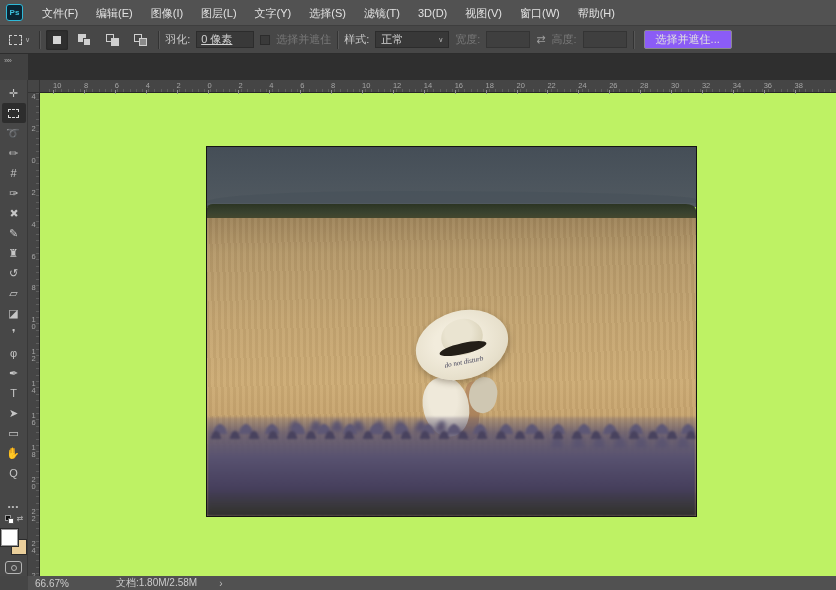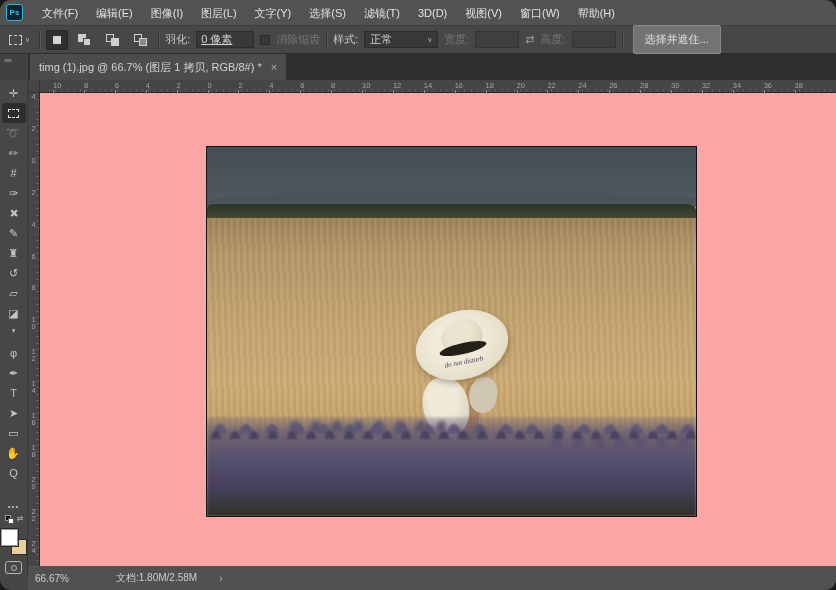--- a/index.html
+++ b/index.html
@@ -1,17 +1,17 @@
 <!DOCTYPE html>
 <html><head>
 <meta charset="utf-8">
 <style>
   html,body{margin:0;padding:0;background:#1a1a1a;}
   *{box-sizing:border-box;font-family:"Liberation Sans","DejaVu Sans",sans-serif;}
-  .app{position:relative;width:836px;height:590px;background:#2a2a2a;overflow:hidden;font-size:11px;color:#d6d6d6;border-radius:11px;}
+  .app{position:relative;width:836px;height:590px;background:#2a2a2a;overflow:hidden;font-size:11px;color:#d6d6d6;}
 
   
   .menubar{position:absolute;top:0;left:0;right:0;height:26px;background:#525252;display:flex;align-items:center;border-bottom:1px solid #3e3e3e;}
   .ps-logo{width:17px;height:17px;margin:0 10px 0 6px;border:1px solid #2fb9d8;border-radius:3px;background:#0b2433;color:#3fc1dd;font-size:8px;font-weight:bold;display:flex;align-items:center;justify-content:center;}
   .menu-item{padding:15px 9px;line-height:26px;color:#e2e2e2;cursor:default;}
 
   
   .optionsbar{position:absolute;top:26px;left:0;right:0;height:28px;background:#474747;border-bottom:1px solid #2d2d2d;display:flex;align-items:center;padding:0 6px;gap:6px;}
   .preset-box{display:flex;align-items:center;gap:3px;padding:2px 3px;}
   .marquee-mini{width:13px;height:10px;border:1px dashed #cfcfcf;display:inline-block;}
@@ -29,21 +29,21 @@
   .mode-int .sqB{left:9px;top:8px;border:1px solid #cfcfcf;background:#8a8a8a;}
   .opt-label{color:#c9c9c9;white-space:nowrap;}
   .opt-label.disabled{color:#787878;}
   .opt-input{height:17px;background:#393939;border:1px solid #2c2c2c;color:#d2d2d2;padding:0 4px;display:flex;align-items:center;text-decoration:underline;}
   .opt-input.disabled{background:#3f3f3f;border-color:#343434;}
   .feather-input{width:58px;}
   .size-input{width:44px;}
   .checkbox{width:10px;height:10px;background:#3a3a3a;border:1px solid #2c2c2c;display:inline-block;}
   .style-select{width:74px;height:17px;background:#383838;border:1px solid #2c2c2c;color:#d2d2d2;display:flex;align-items:center;justify-content:space-between;padding:0 5px;}
   .swap-icon{color:#9d9d9d;font-size:11px;}
-  .mask-btn{height:29px;border:1px solid #8a8a8a;border-radius:2px;background:#737373;color:#e0e0e0;display:flex;align-items:center;padding:0 11px;margin-left:4px;white-space:nowrap;}
+  .mask-btn{height:19px;border:1px solid #8a8a8a;border-radius:2px;background:#8b5cf6;color:#e0e0e0;display:flex;align-items:center;padding:0 11px;margin-left:4px;white-space:nowrap;}
 
   
   .tabbar{position:absolute;top:54px;left:0;right:0;height:26px;background:#2f2f2f;display:flex;align-items:stretch;}
   .tools-header{width:28px;background:#414141;color:#a8a8a8;font-size:8px;padding:2px 0 0 4px;letter-spacing:-1px;}
   .doc-tab{margin-left:2px;background:#4c4c4c;color:#d6d6d6;display:flex;align-items:center;padding:0 9px;gap:9px;max-width:270px;white-space:nowrap;}
   .tab-close{color:#aeaeae;font-size:11px;}
 
   
   .main{position:absolute;top:80px;left:0;right:0;bottom:14px;display:flex;}
   .toolbar{width:28px;background:#474747;border-right:1px solid #383838;display:flex;flex-direction:column;align-items:center;padding-top:3px;}
@@ -57,21 +57,21 @@
   .mini-fg{position:absolute;left:1px;top:1px;width:6px;height:6px;background:#111;border:1px solid #999;}
   .mini-bg{position:absolute;left:4px;top:4px;width:6px;height:6px;background:#fff;border:1px solid #555;}
   .mini-swap{position:absolute;right:0;top:0;font-size:8px;color:#b5b5b5;}
   .swatches{position:relative;width:26px;height:26px;margin-top:3px;}
   .swatch-bg{position:absolute;right:0;bottom:0;width:16px;height:16px;border:1px solid #2b2b2b;}
   .swatch-fg{position:absolute;left:0;top:0;width:17px;height:17px;background:#fff;border:1px solid #9a9a9a;box-shadow:0 0 0 1px #2b2b2b;}
   .quickmask{width:17px;height:13px;border:1px solid #b5b5b5;border-radius:3px;margin-top:6px;display:flex;align-items:center;justify-content:center;}
   .quickmask i{width:6px;height:6px;border:1px solid #b5b5b5;border-radius:50%;}
 
   
-  .canvas-wrap{position:relative;flex:1;background:#fca5a5;overflow:hidden;}
+  .canvas-wrap{position:relative;flex:1;background:#bef264;overflow:hidden;}
   .ruler-h{position:absolute;top:0;left:12px;right:0;height:13px;background:#454545;border-bottom:1px solid #272727;
     background-image:repeating-linear-gradient(to right,#5e5e5e 0 1px,transparent 1px 6.2px);background-size:100% 3px;background-position:9px 100%;background-repeat:no-repeat;}
   .ruler-v{position:absolute;top:13px;left:0;bottom:0;width:12px;background:#454545;border-right:1px solid #272727;
     background-image:repeating-linear-gradient(to bottom,#5e5e5e 0 1px,transparent 1px 6.4px);background-size:3px 100%;background-position:100% 0;background-repeat:no-repeat;}
   .ruler-corner{position:absolute;top:0;left:0;width:12px;height:13px;background:#454545;border-right:1px solid #333;border-bottom:1px solid #333;}
   .tick-h{position:absolute;top:1px;font-size:7.5px;color:#a5a5a5;}
   .tick-h i{position:absolute;left:0;top:9px;width:1px;height:4px;background:#8f8f8f;}
   .tick-v{position:absolute;left:1px;font-size:7.5px;color:#a5a5a5;writing-mode:vertical-rl;text-orientation:upright;letter-spacing:-2px;}
 
   
@@ -97,21 +97,21 @@
     background:radial-gradient(ellipse 11px 16px at 13px 100%,#5d5775 0 60%,transparent 62%);background-size:26px 30px;background-repeat:repeat-x;}
   .lavender::after{content:"";position:absolute;left:0;right:0;top:-4px;height:26px;
     background:radial-gradient(ellipse 8px 13px at 9px 100%,#48425e 0 60%,transparent 62%);background-size:19px 26px;background-repeat:repeat-x;}
   .clump{position:absolute;filter:blur(2px);background:radial-gradient(ellipse 10px 18px at 10px 100%,#554f6e 0 60%,transparent 62%);background-size:21px 34px;background-repeat:repeat-x;}
   .clump.left{left:78px;bottom:78px;width:160px;height:40px;}
   .clump.right{left:340px;bottom:68px;width:150px;height:34px;}
   .lav-base{position:absolute;left:0;right:0;bottom:0;height:26px;filter:blur(2px);background:linear-gradient(180deg,rgba(52,56,38,0) 0,rgba(52,56,38,.55) 70%,rgba(40,44,28,.7) 100%);}
 
   
   .status-corner{position:absolute;left:0;bottom:0;width:28px;height:14px;background:#454545;}
-  .statusbar{position:absolute;left:28px;right:0;bottom:0;height:24px;background:#515151;display:flex;align-items:center;font-size:10px;color:#cccccc;}
+  .statusbar{position:absolute;left:28px;right:0;bottom:0;height:14px;background:#515151;display:flex;align-items:center;font-size:10px;color:#cccccc;}
   .status-zoom{width:58px;padding-left:7px;}
   .status-doc{margin-left:30px;}
   .status-chev{margin-left:22px;color:#bdbdbd;}
 </style>
 </head>
 <body>
 
 <div class="app">
 
   <div class="menubar">
@@ -147,42 +147,38 @@
         <span class="sqB"></span>
       </div>
     <div class="mode-btn mode-int">
         <span class="sqA"></span>
         <span class="sqB"></span>
       </div>
     <div class="vsep"></div>
     <span class="opt-label">羽化:</span>
     <div class="opt-input feather-input">0 像素</div>
     <span class="checkbox"></span>
-    <span class="opt-label disabled">消除锯齿</span>
+    <span class="opt-label disabled">选择并遮住</span>
     <div class="vsep"></div>
     <span class="opt-label">样式:</span>
     <div class="style-select">
       <span>正常</span>
       <span class="chev">∨</span>
     </div>
     <span class="opt-label disabled">宽度:</span>
     <div class="opt-input size-input disabled"></div>
     <span class="swap-icon">⇄</span>
     <span class="opt-label disabled">高度:</span>
     <div class="opt-input size-input disabled"></div>
     <div class="vsep"></div>
     <div class="mask-btn">选择并遮住...</div>
   </div>
 
   <div class="tabbar">
     <div class="tools-header">»»</div>
-    <div class="doc-tab">
-      <span>timg (1).jpg @ 66.7% (图层 1 拷贝, RGB/8#) *</span>
-      <span class="tab-close">×</span>
-    </div>
   </div>
 
   <div class="main">
     <div class="toolbar">
       <div id="toolbar-tools" style="display:flex;flex-direction:column;align-items:center;">
           <div class="tool">
             <span>✛</span>
           </div>
           <div class="tool selected">
             <span class="marquee-glyph"></span>

